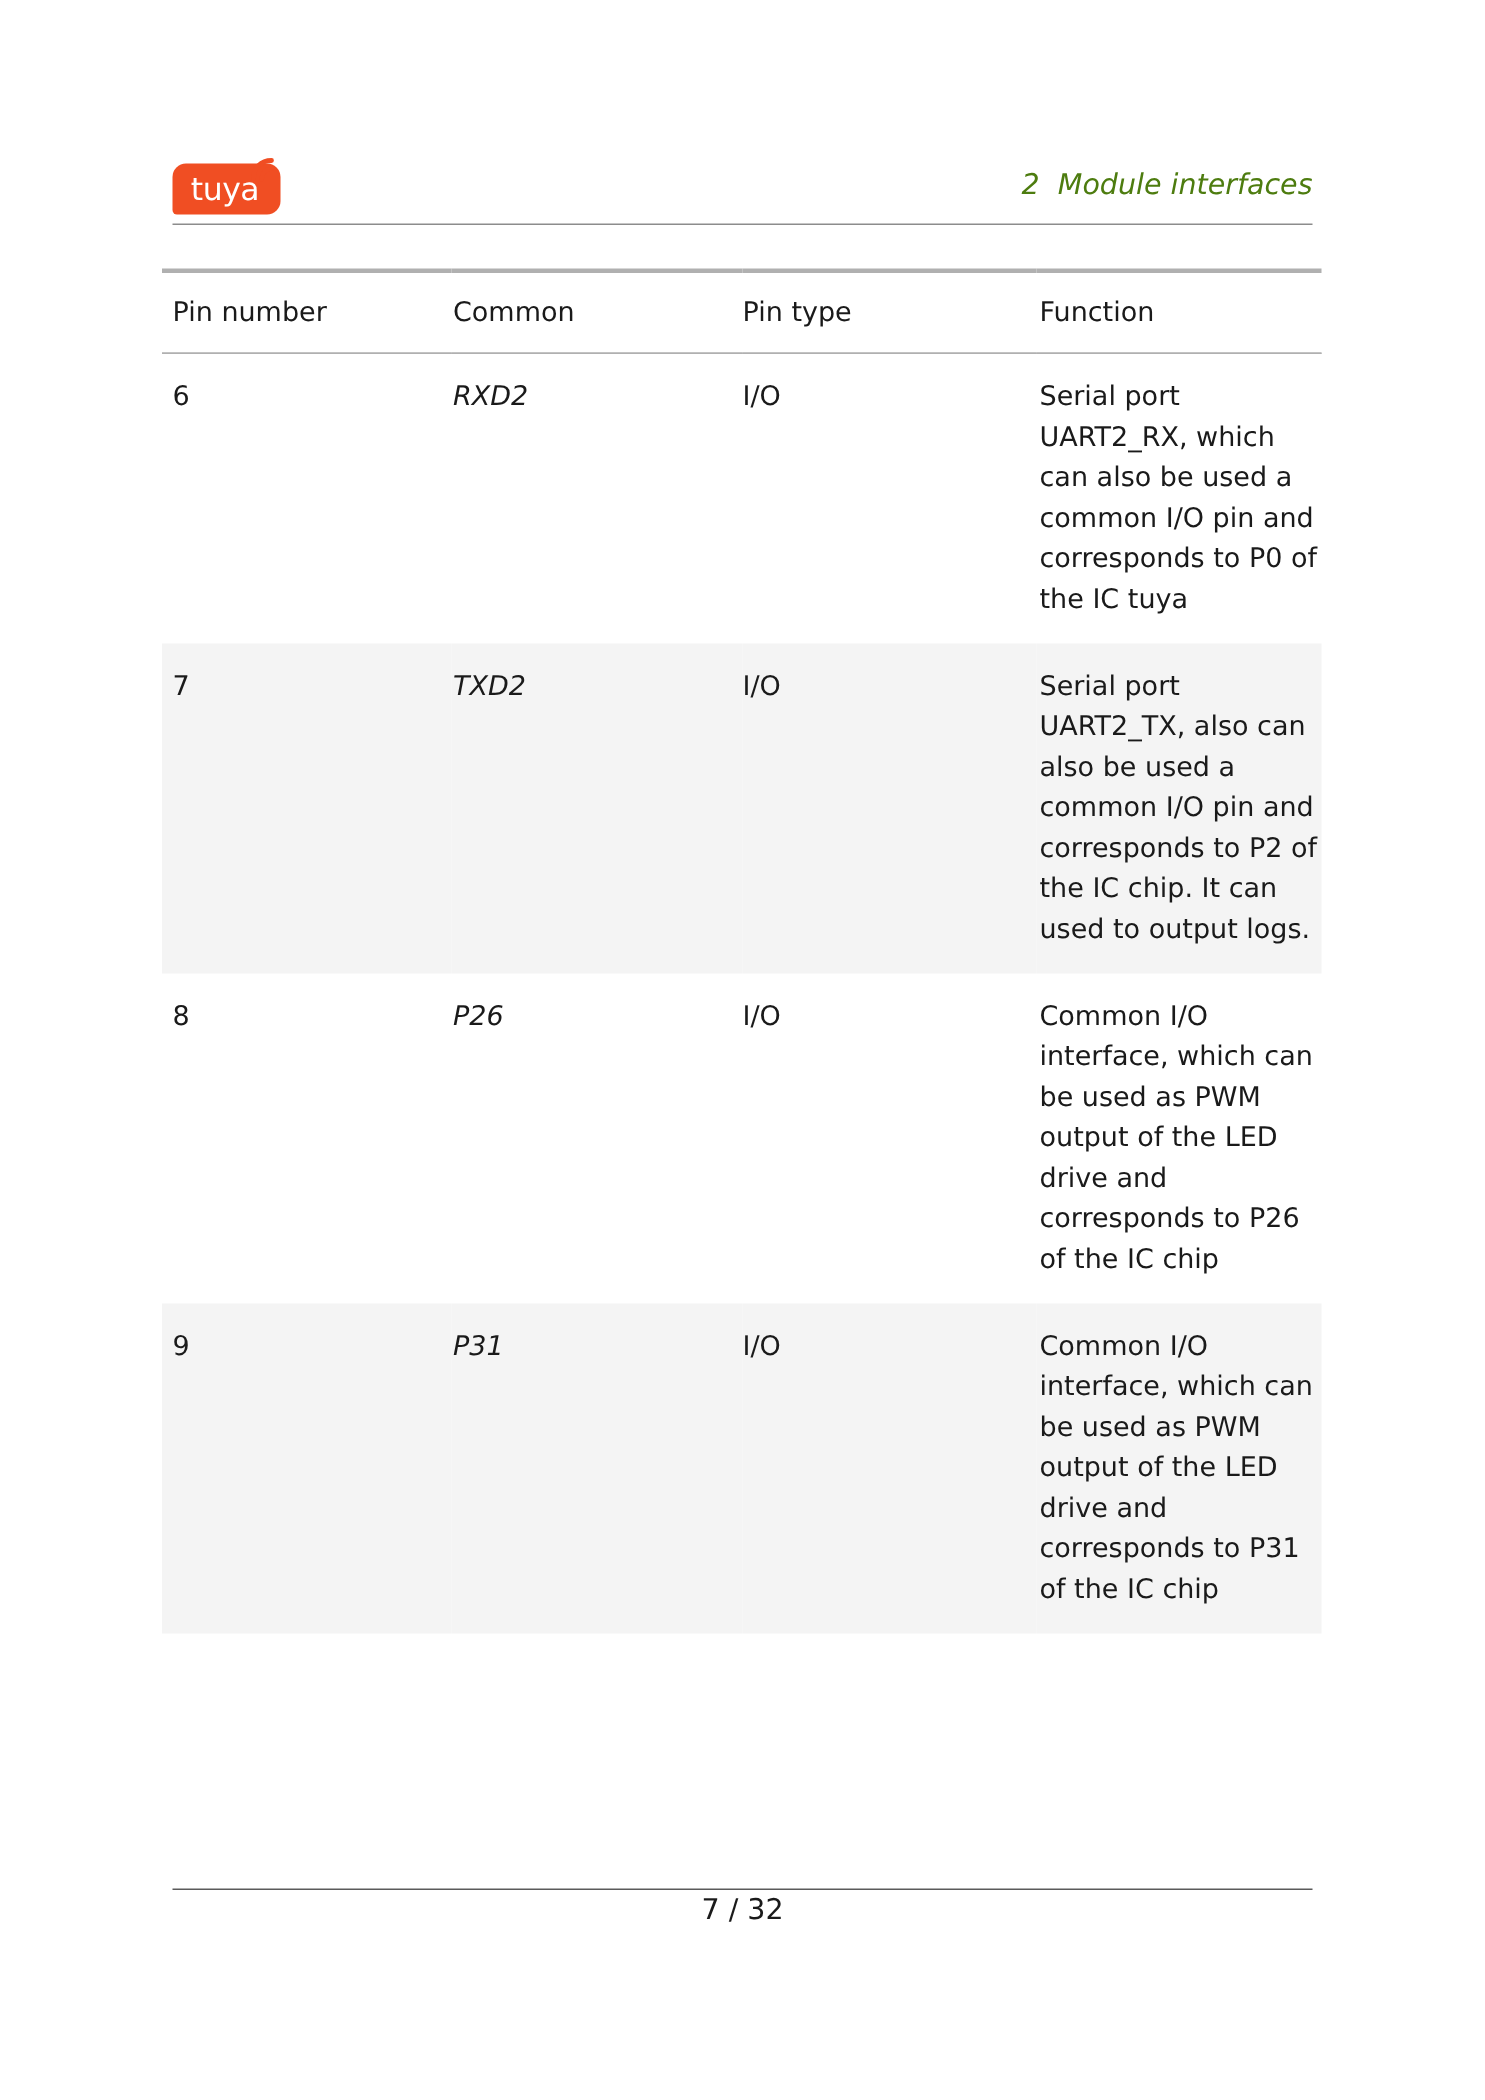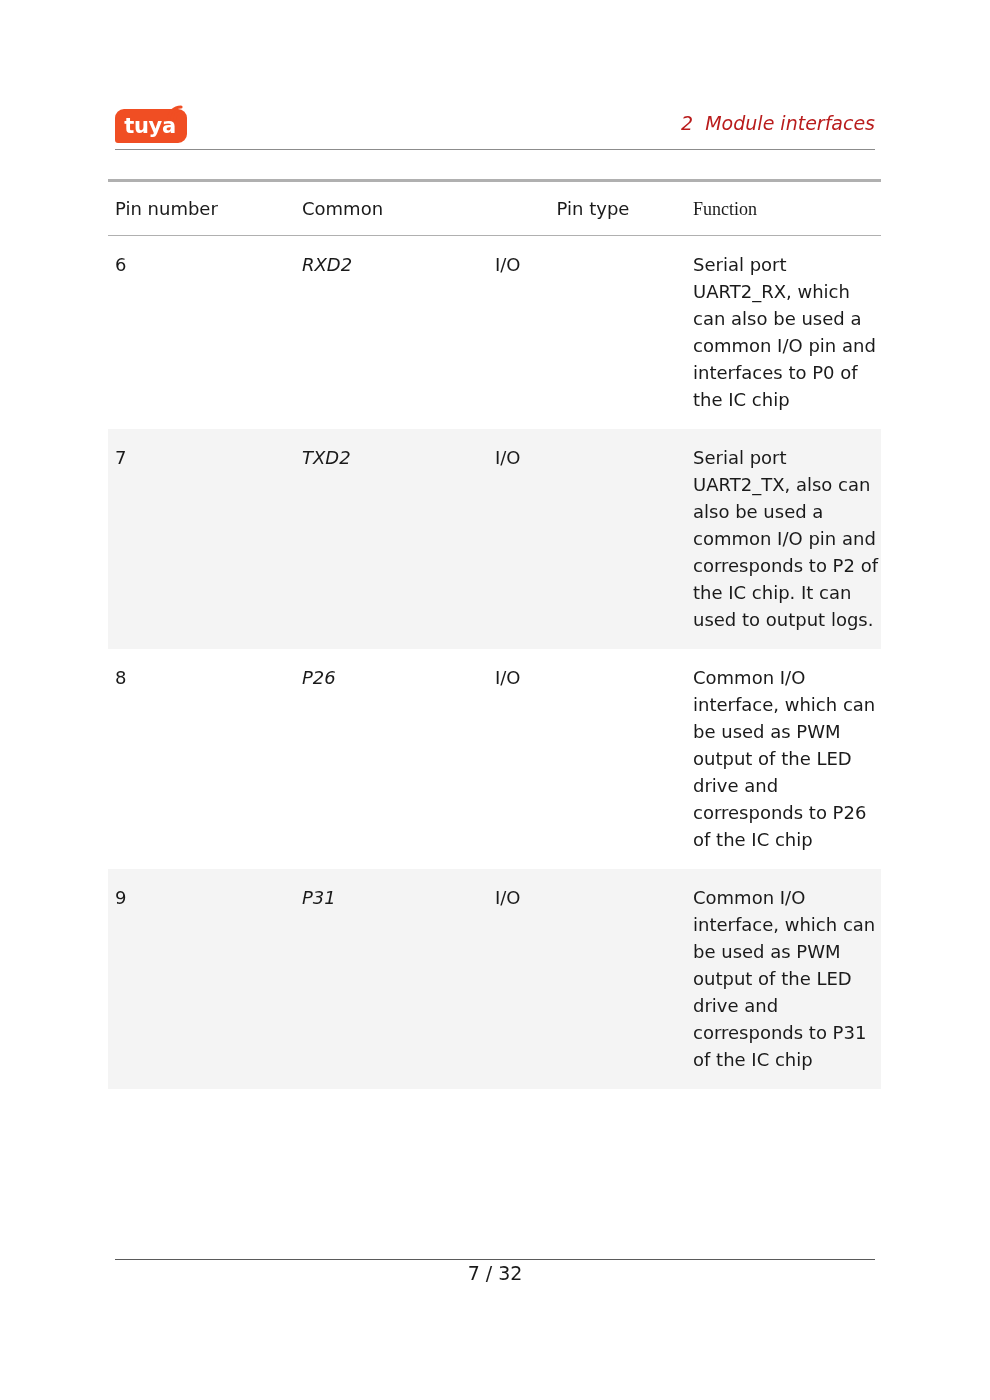--- a/index.html
+++ b/index.html
@@ -53,38 +53,38 @@
     position: absolute;
     left: 0;
     top: 6px;
     width: 72px;
     height: 34px;
     line-height: 34px;
     text-align: center;
     color: #ffffff;
     font-family: "DejaVu Sans", "Liberation Sans", sans-serif;
     font-size: 21px;
-    font-weight: 700;
+    font-weight: 400;
     letter-spacing: -0.3px;
     padding-right: 2px;
     box-sizing: border-box;
   }
   .brand-logo .logo-signal {
     position: absolute;
     left: 50px;
     top: 0px;
     width: 22px;
     height: 18px;
   }
 
   .header-title {
     font-family: "DejaVu Sans", "Liberation Sans", sans-serif;
     font-size: 19px;
     font-style: italic;
-    color: #b91c1c;
+    color: #4d7c0f;
     white-space: pre;
   }
 
   .header-rule {
     position: absolute;
     left: 115px;
     top: 149px;
     width: 760px;
     height: 0;
     border-top: 1px solid #8c8c8c;
@@ -112,22 +112,22 @@
     text-align: left;
     font-weight: 400;
     font-size: 18px;
     color: #1a1a1a;
     padding: 15px 0 14px 0;
     line-height: 24px;
     margin-left: 28px;
   }
   .pin-table thead th.h1 { padding-left: 7px; }
   .pin-table thead th.h2 { padding-left: 1px; }
-  .pin-table thead th.h3 { padding-left: 0px; text-align: center; }
-  .pin-table thead th.h4 { padding-left: 2px; font-family: Liberation Serif, serif; }
+  .pin-table thead th.h3 { padding-left: 0px; }
+  .pin-table thead th.h4 { padding-left: 2px; }
 
   .pin-table tbody td {
     vertical-align: top;
     font-size: 18px;
     line-height: 27px;
     color: #1a1a1a;
     padding: 15px 0 16px 0;
   }
   .pin-table tbody td.c-pin { padding-left: 7px; }
   .pin-table tbody td.c-sym { padding-left: 1px; font-style: italic; }
@@ -197,21 +197,21 @@
         <th class="h3">Pin type</th>
         <th class="h4">Function</th>
       </tr>
     </thead>
     <tbody>
       <tr>
         <td class="c-pin">6</td>
         <td class="c-sym">RXD2</td>
         <td class="c-type">I/O</td>
         <td class="c-func">
-            <span class="func-cell">Serial port UART2_RX, which can also be used a common I/O pin and interfaces to P0 of the IC chip</span>
+            <span class="func-cell">Serial port UART2_RX, which can also be used a common I/O pin and corresponds to P0 of the IC tuya</span>
           </td>
       </tr>
       <tr class="zebra">
         <td class="c-pin">7</td>
         <td class="c-sym">TXD2</td>
         <td class="c-type">I/O</td>
         <td class="c-func">
             <span class="func-cell">Serial port UART2_TX, also can also be used a common I/O pin and corresponds to P2 of the IC chip. It can used to output logs.</span>
           </td>
       </tr>

